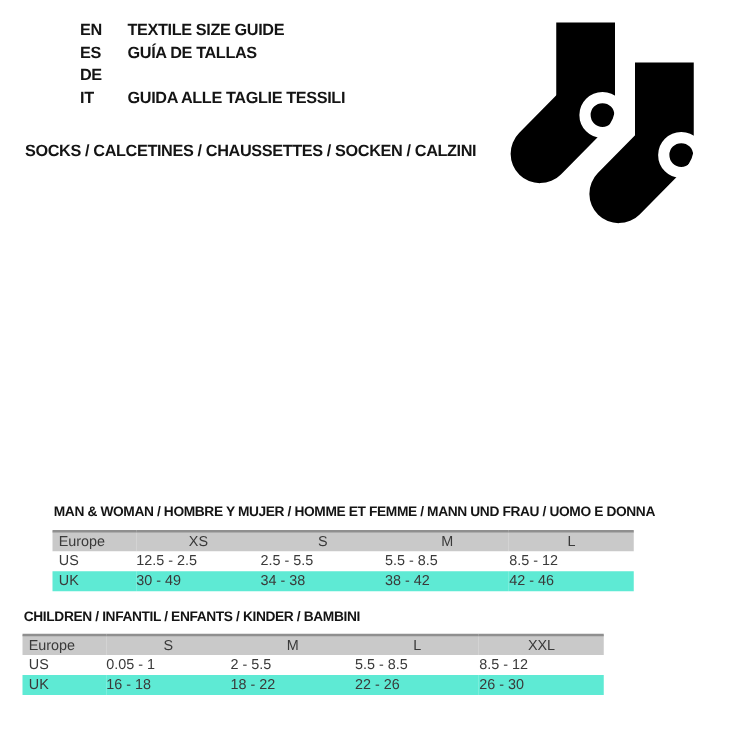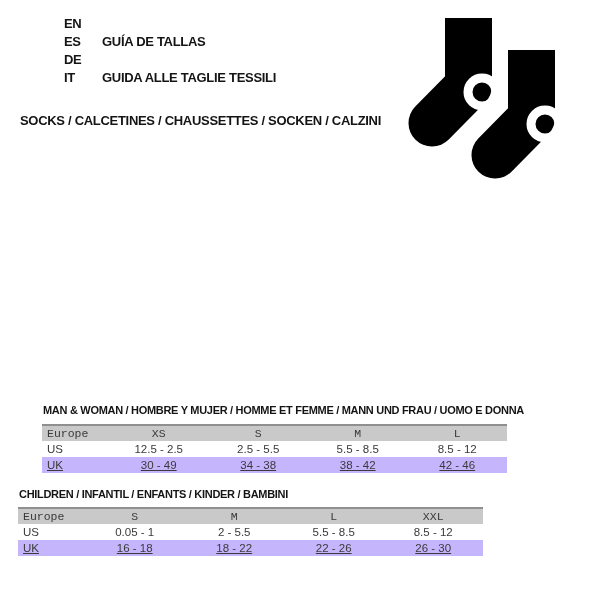--- a/index.html
+++ b/index.html
@@ -76,48 +76,48 @@
     table-layout: fixed;
     width: 465px;
     font-size: 11.5px;
     color: #3a3a3a;
   }
   .size-table col.c-region { width: 14.4%; }
   .size-table col.c-size   { width: 21.4%; }
   .size-table thead tr {
     background: #c9c9c9;
     border-top: 2px solid #8f8f8f;
-    font-family: Liberation Mono, monospace;
   }
   .size-table th {
     font-weight: normal;
     height: 16px;
     text-align: center;
     vertical-align: middle;
   }
   .size-table td {
     height: 16px;
-    text-align: center;
+    text-align: left;
     vertical-align: middle;
   }
   .size-table th:first-child,
   .size-table td:first-child {
     text-align: left;
     padding-left: 5px;
   }
-  .size-table tbody tr.alt { background: #c4b5fd; text-decoration: underline; }
+  .size-table tbody tr.alt { background: #5eead4; }
 </style>
 </head>
 <body>
 
 <div class="page">
 
   <div class="lang-block">
     <div class="lang-row">
       <span class="lang-code">EN</span>
+      <span class="lang-label">TEXTILE SIZE GUIDE</span>
     </div>
     <div class="lang-row">
       <span class="lang-code">ES</span>
       <span class="lang-label">GUÍA DE TALLAS</span>
     </div>
     <div class="lang-row">
       <span class="lang-code">DE</span>
     </div>
     <div class="lang-row">
       <span class="lang-code">IT</span>

